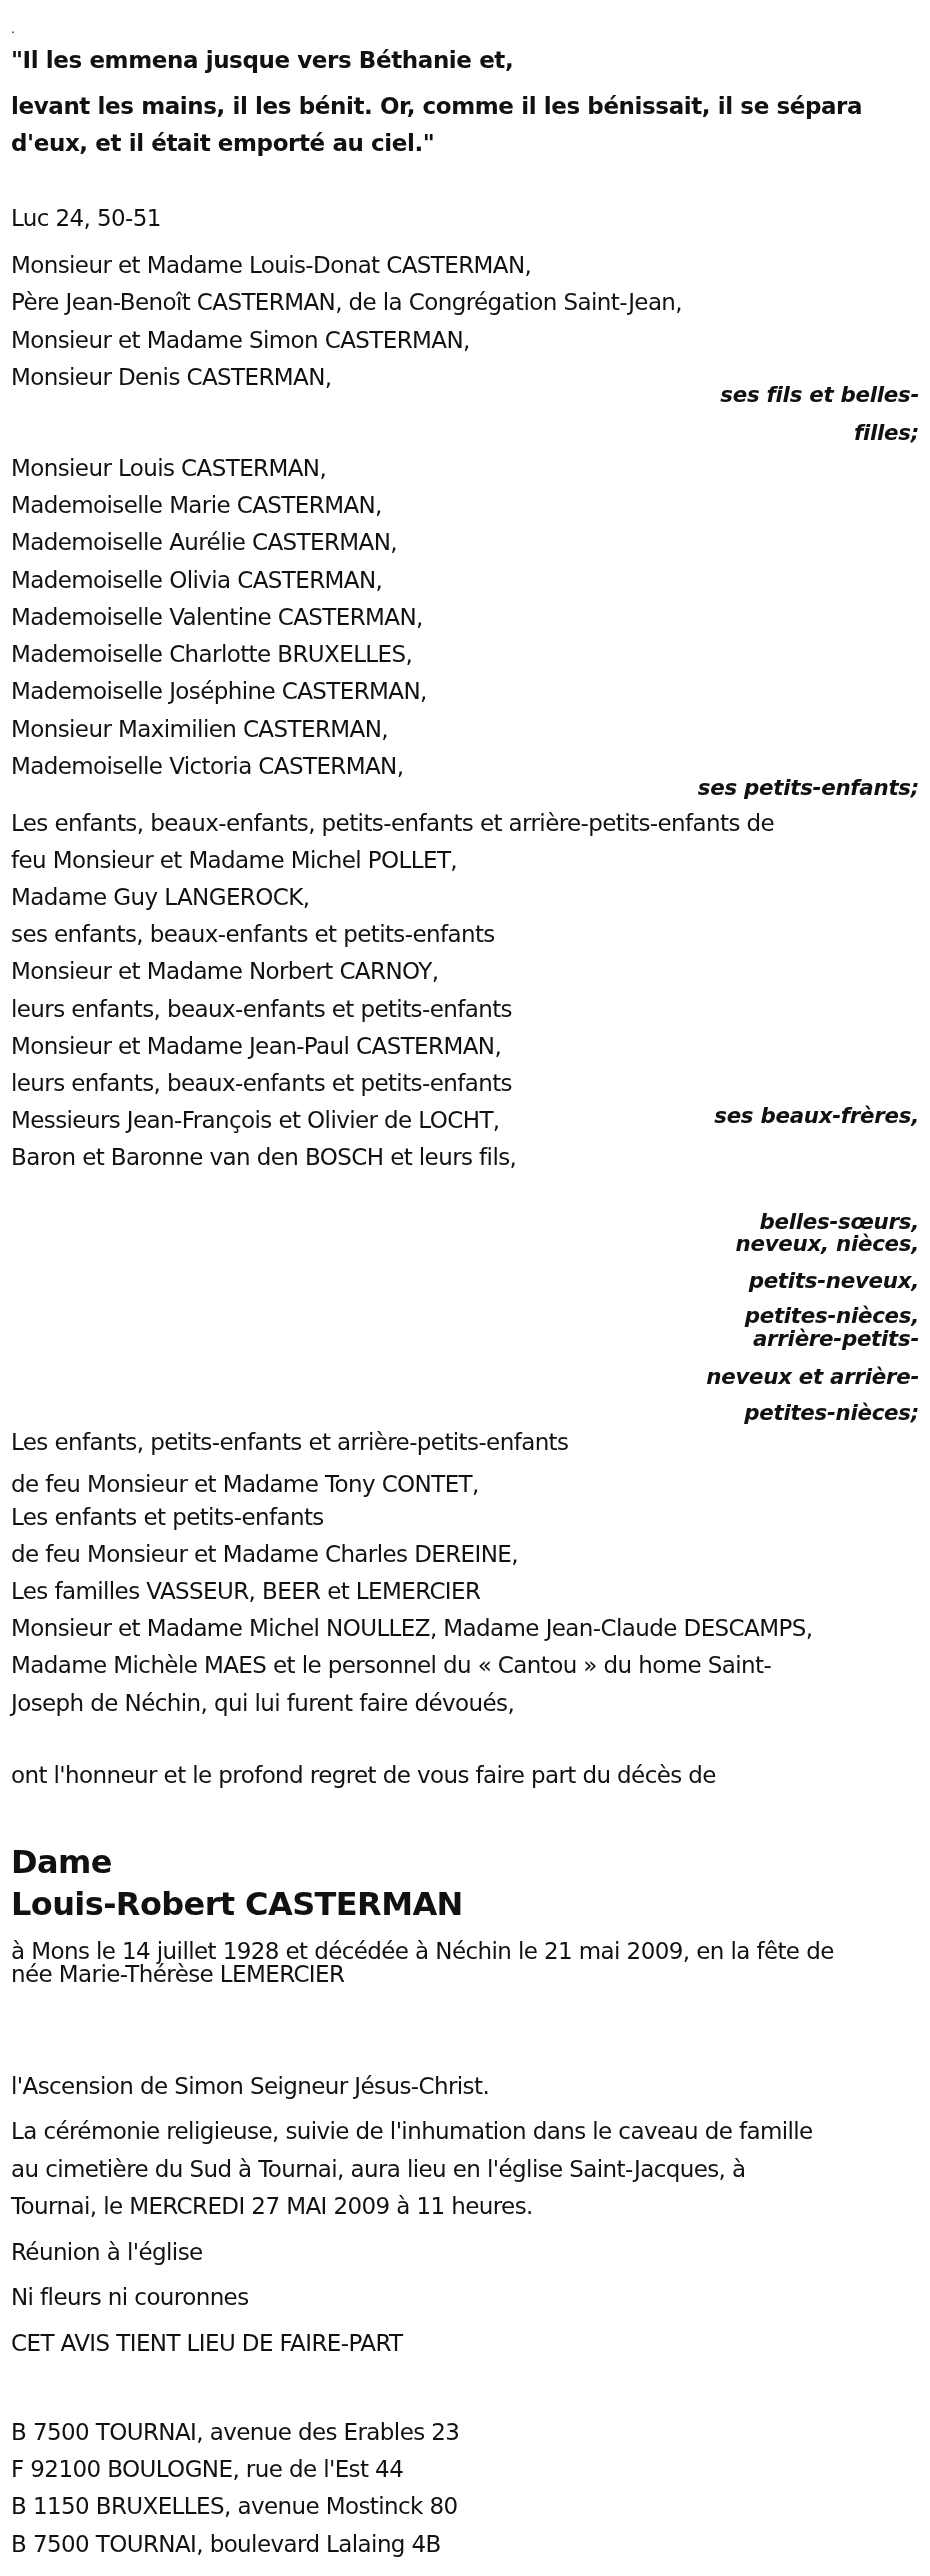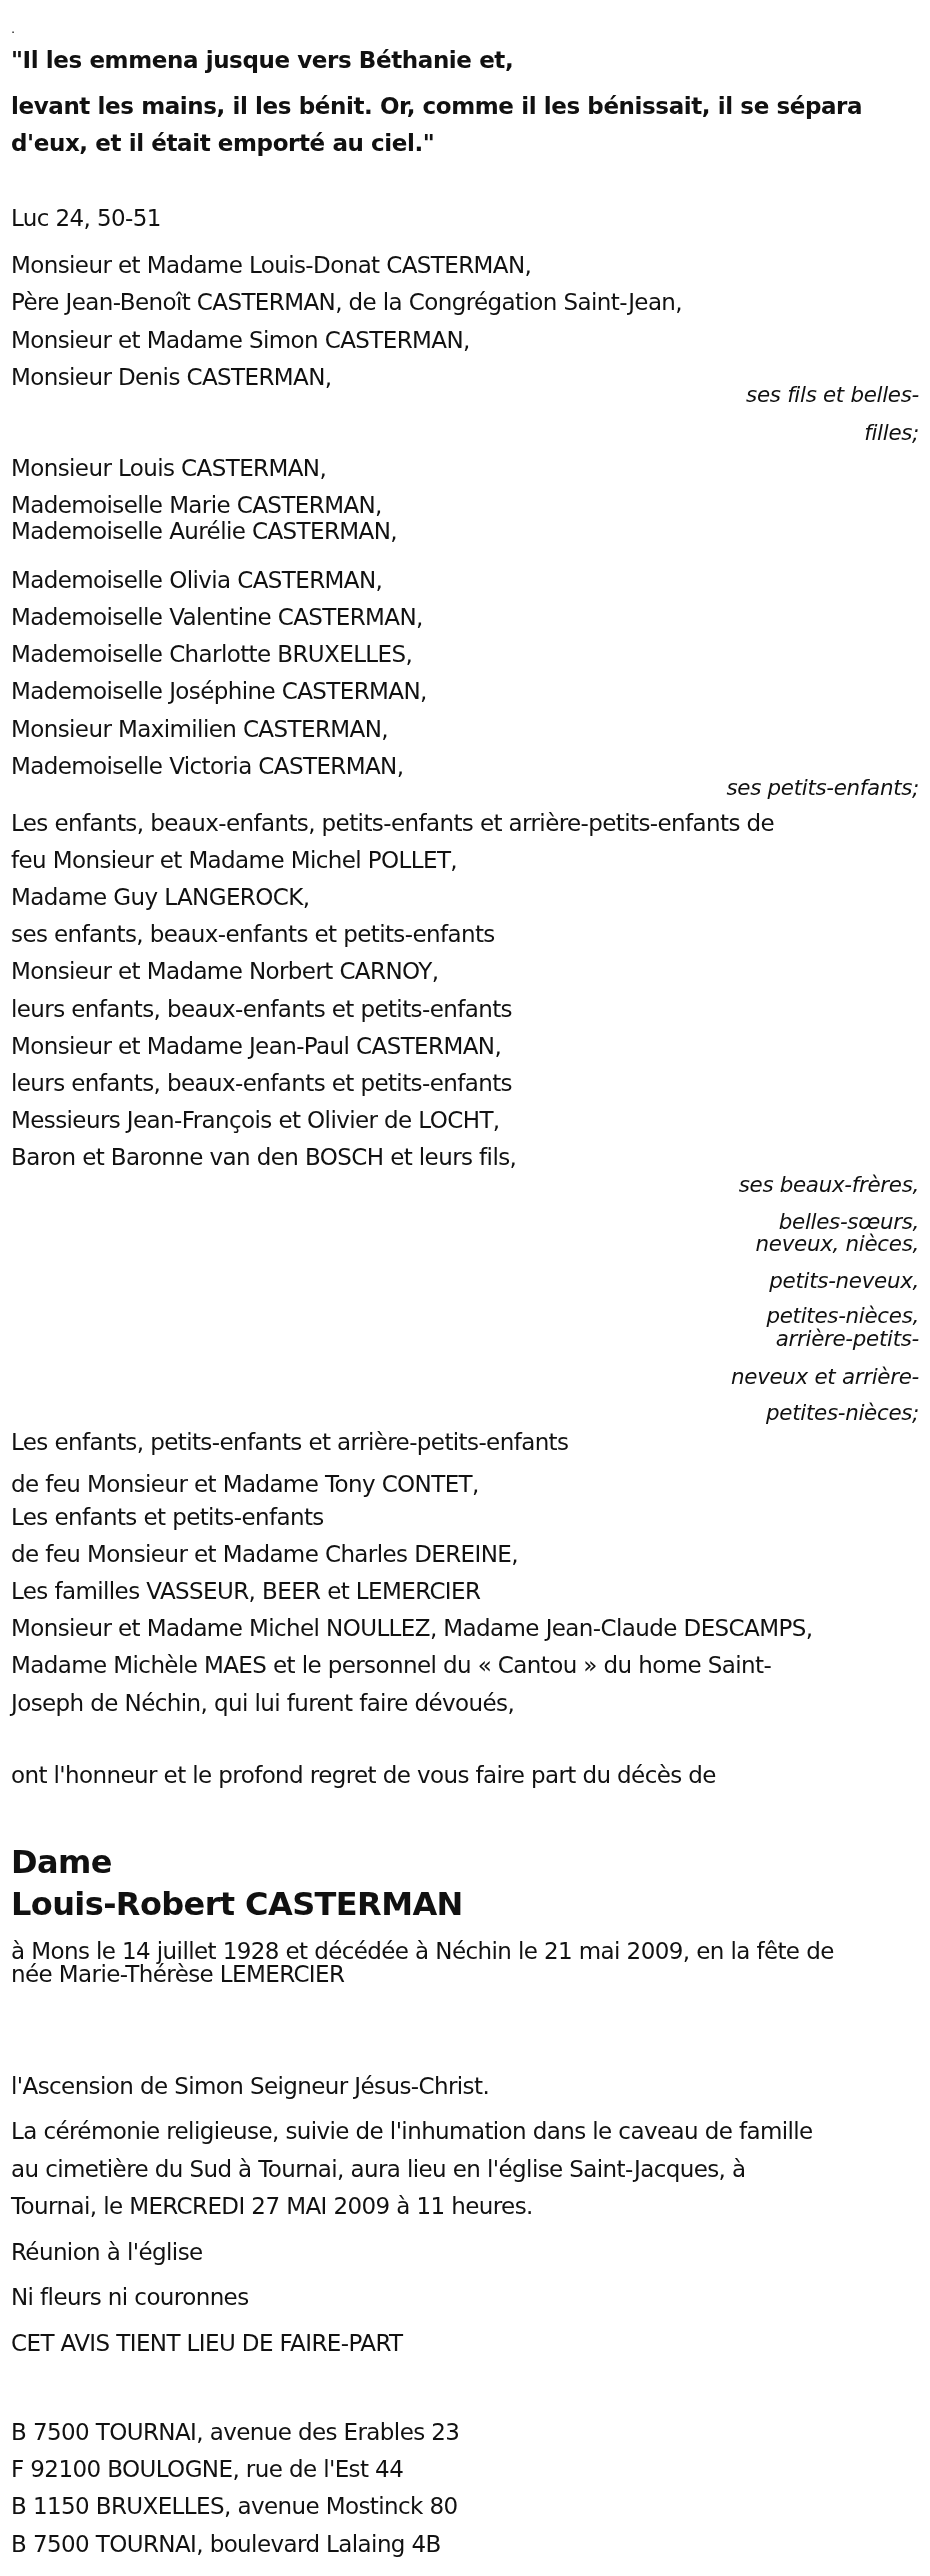--- a/index.html
+++ b/index.html
@@ -2,21 +2,21 @@
 <html style="font-size:15px"><head>
 <meta charset="utf-8">
 <style>
   html, body { margin: 0; padding: 0; background: #ffffff; }
   body { width: 930px; height: 2576px; position: relative; overflow: hidden;
          font-family: "DejaVu Sans", sans-serif; color: #111111; }
   .ln { position: absolute; left: 11px; white-space: nowrap;
         font-size: 23px; line-height: 30px; letter-spacing: -0.6px; }
   .q { font-weight: bold; font-size: 23px; letter-spacing: -0.4px; }
   .r { left: auto; right: 11px; font-style: italic; font-size: 21.4px;
-       line-height: 28px; text-align: right; letter-spacing: -0.3px; }
+       line-height: 28px; text-align: right; letter-spacing: -0.3px; font-weight: bold; }
   .name { font-weight: bold; font-size: 32px; line-height: 39px; letter-spacing: -0.6px; }
   .dot { font-size: 13px; line-height: 15px; }
 </style>
 </head>
 <body>
 
 <div>
 
   <div class="ln dot" style="top:20.5px">.</div>
   <div class="ln q" style="top:45px">"Il les emmena jusque vers Béthanie et,</div>
@@ -26,41 +26,41 @@
 
   <div class="ln" style="top:250px">Monsieur et Madame Louis-Donat CASTERMAN,</div>
   <div class="ln" style="top:287px">Père Jean-Benoît CASTERMAN, de la Congrégation Saint-Jean,</div>
   <div class="ln" style="top:325px">Monsieur et Madame Simon CASTERMAN,</div>
   <div class="ln" style="top:362px">Monsieur Denis CASTERMAN,</div>
   <div class="ln r" style="top:381px">ses fils et belles-</div>
   <div class="ln r" style="top:419px">filles;</div>
 
   <div class="ln" style="top:453px">Monsieur Louis CASTERMAN,</div>
   <div class="ln" style="top:490px">Mademoiselle Marie CASTERMAN,</div>
-  <div class="ln" style="top:516px">Mademoiselle Aurélie CASTERMAN,</div>
+  <div class="ln" style="top:527px">Mademoiselle Aurélie CASTERMAN,</div>
   <div class="ln" style="top:565px">Mademoiselle Olivia CASTERMAN,</div>
   <div class="ln" style="top:602px">Mademoiselle Valentine CASTERMAN,</div>
   <div class="ln" style="top:639px">Mademoiselle Charlotte BRUXELLES,</div>
   <div class="ln" style="top:676px">Mademoiselle Joséphine CASTERMAN,</div>
   <div class="ln" style="top:714px">Monsieur Maximilien CASTERMAN,</div>
   <div class="ln" style="top:751px">Mademoiselle Victoria CASTERMAN,</div>
   <div class="ln r" style="top:774px">ses petits-enfants;</div>
 
   <div class="ln" style="top:808px">Les enfants, beaux-enfants, petits-enfants et arrière-petits-enfants de</div>
   <div class="ln" style="top:845px">feu Monsieur et Madame Michel POLLET,</div>
   <div class="ln" style="top:882px">Madame Guy LANGEROCK,</div>
   <div class="ln" style="top:919px">ses enfants, beaux-enfants et petits-enfants</div>
   <div class="ln" style="top:956px">Monsieur et Madame Norbert CARNOY,</div>
   <div class="ln" style="top:994px">leurs enfants, beaux-enfants et petits-enfants</div>
   <div class="ln" style="top:1031px">Monsieur et Madame Jean-Paul CASTERMAN,</div>
   <div class="ln" style="top:1068px">leurs enfants, beaux-enfants et petits-enfants</div>
   <div class="ln" style="top:1105px">Messieurs Jean-François et Olivier de LOCHT,</div>
   <div class="ln" style="top:1142px">Baron et Baronne van den BOSCH et leurs fils,</div>
 
-  <div class="ln r" style="top:1171px">ses beaux-frères,</div>
+  <div class="ln r" style="top:1102px">ses beaux-frères,</div>
   <div class="ln r" style="top:1208px">belles-sœurs,</div>
   <div class="ln r" style="top:1230px">neveux, nièces,</div>
   <div class="ln r" style="top:1267px">petits-neveux,</div>
   <div class="ln r" style="top:1302px">petites-nièces,</div>
   <div class="ln r" style="top:1325px">arrière-petits-</div>
   <div class="ln r" style="top:1363px">neveux et arrière-</div>
   <div class="ln r" style="top:1399px">petites-nièces;</div>
 
   <div class="ln" style="top:1427px">Les enfants, petits-enfants et arrière-petits-enfants</div>
   <div class="ln" style="top:1469px">de feu Monsieur et Madame Tony CONTET,</div>

